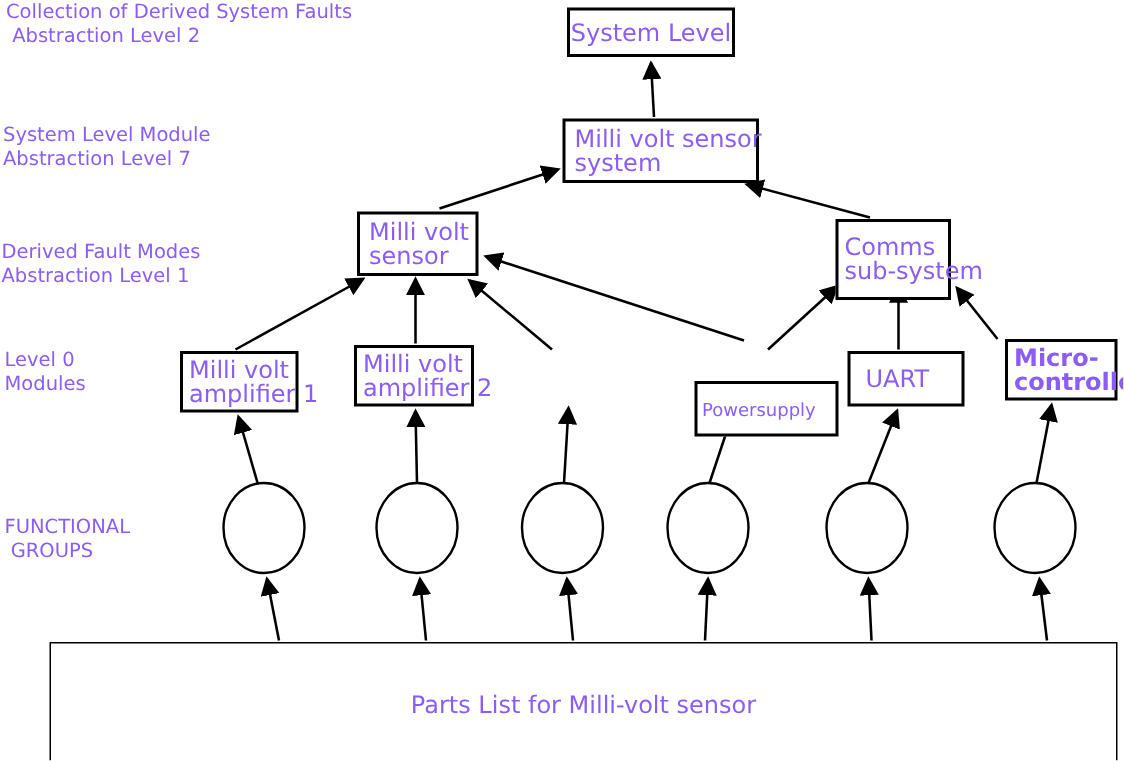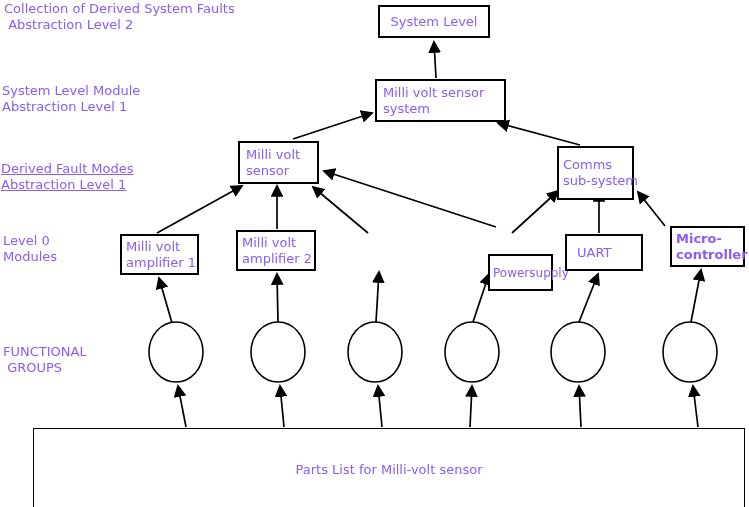--- a/index.html
+++ b/index.html
@@ -18,21 +18,21 @@
     line-height:16px;
     white-space:pre;
   }
   .node{
     position:absolute;
     background:#fff;
     border:2px solid #000;
     box-sizing:border-box;
     display:flex;
     align-items:center;
-    font-size:13px;
+    font-size:16px;
     line-height:16px;
     white-space:pre;
     padding-left:6px;
   }
   .node.center{justify-content:center;padding-left:0;}
   .node.parts{
     border-width:1px;
     justify-content:center;
     padding-left:0;
   }
@@ -93,22 +93,22 @@
       <line x1="382" y1="427" x2="378" y2="386" marker-end="url(#arrow)"></line>
       <line x1="470" y1="427" x2="472" y2="386" marker-end="url(#arrow)"></line>
       <line x1="581" y1="427" x2="579" y2="386" marker-end="url(#arrow)"></line>
       <line x1="698" y1="427" x2="693" y2="386" marker-end="url(#arrow)"></line>
     </g>
   </svg>
 
   <div class="side-label" style="left:4px;top:1px;">Collection of Derived System Faults
  Abstraction Level 2</div>
   <div class="side-label" style="left:2px;top:83px;">System Level Module
-Abstraction Level 1</div>
-  <div class="side-label" style="left:1px;top:161px;text-decoration:underline;">Derived Fault Modes
+Abstraction Level 7</div>
+  <div class="side-label" style="left:1px;top:161px;">Derived Fault Modes
 Abstraction Level 1</div>
   <div class="side-label" style="left:3px;top:233px;">Level 0
 Modules</div>
   <div class="side-label" style="left:3px;top:344px;">FUNCTIONAL
  GROUPS</div>
 
   <div class="node center" style="left:378px;top:5px;width:112px;height:33px;">System Level</div>
 
   <div class="node" style="left:375px;top:79px;width:131px;height:43px;">Milli volt sensor
 system</div>
@@ -119,21 +119,21 @@
   <div class="node" style="left:557px;top:146px;width:77px;height:54px;padding-left:4px;">Comms
 sub-system</div>
 
   <div class="node" style="left:120px;top:234px;width:79px;height:41px;padding-left:4px;">Milli volt
 amplifier 1</div>
 
   <div class="node" style="left:236px;top:230px;width:80px;height:41px;padding-left:4px;">Milli volt
 amplifier 2</div>
 
 
-  <div class="node tight" style="left:488px;top:234px;width:65px;height:37px;margin-top:20px;">Powersupply</div>
+  <div class="node tight" style="left:463px;top:234px;width:96px;height:37px;margin-top:20px;">Powersupply</div>
 
   <div class="node" style="left:565px;top:234px;width:78px;height:37px;padding-left:10px;">UART</div>
 
   <div class="node" style="left:670px;top:226px;width:75px;height:41px;padding-left:4px;font-weight:bold;">Micro-
 controller</div>
 
   <div class="node parts" style="left:33px;top:428px;width:712px;height:84px;">Parts List for Milli-volt sensor</div>
 
 </div>
 

